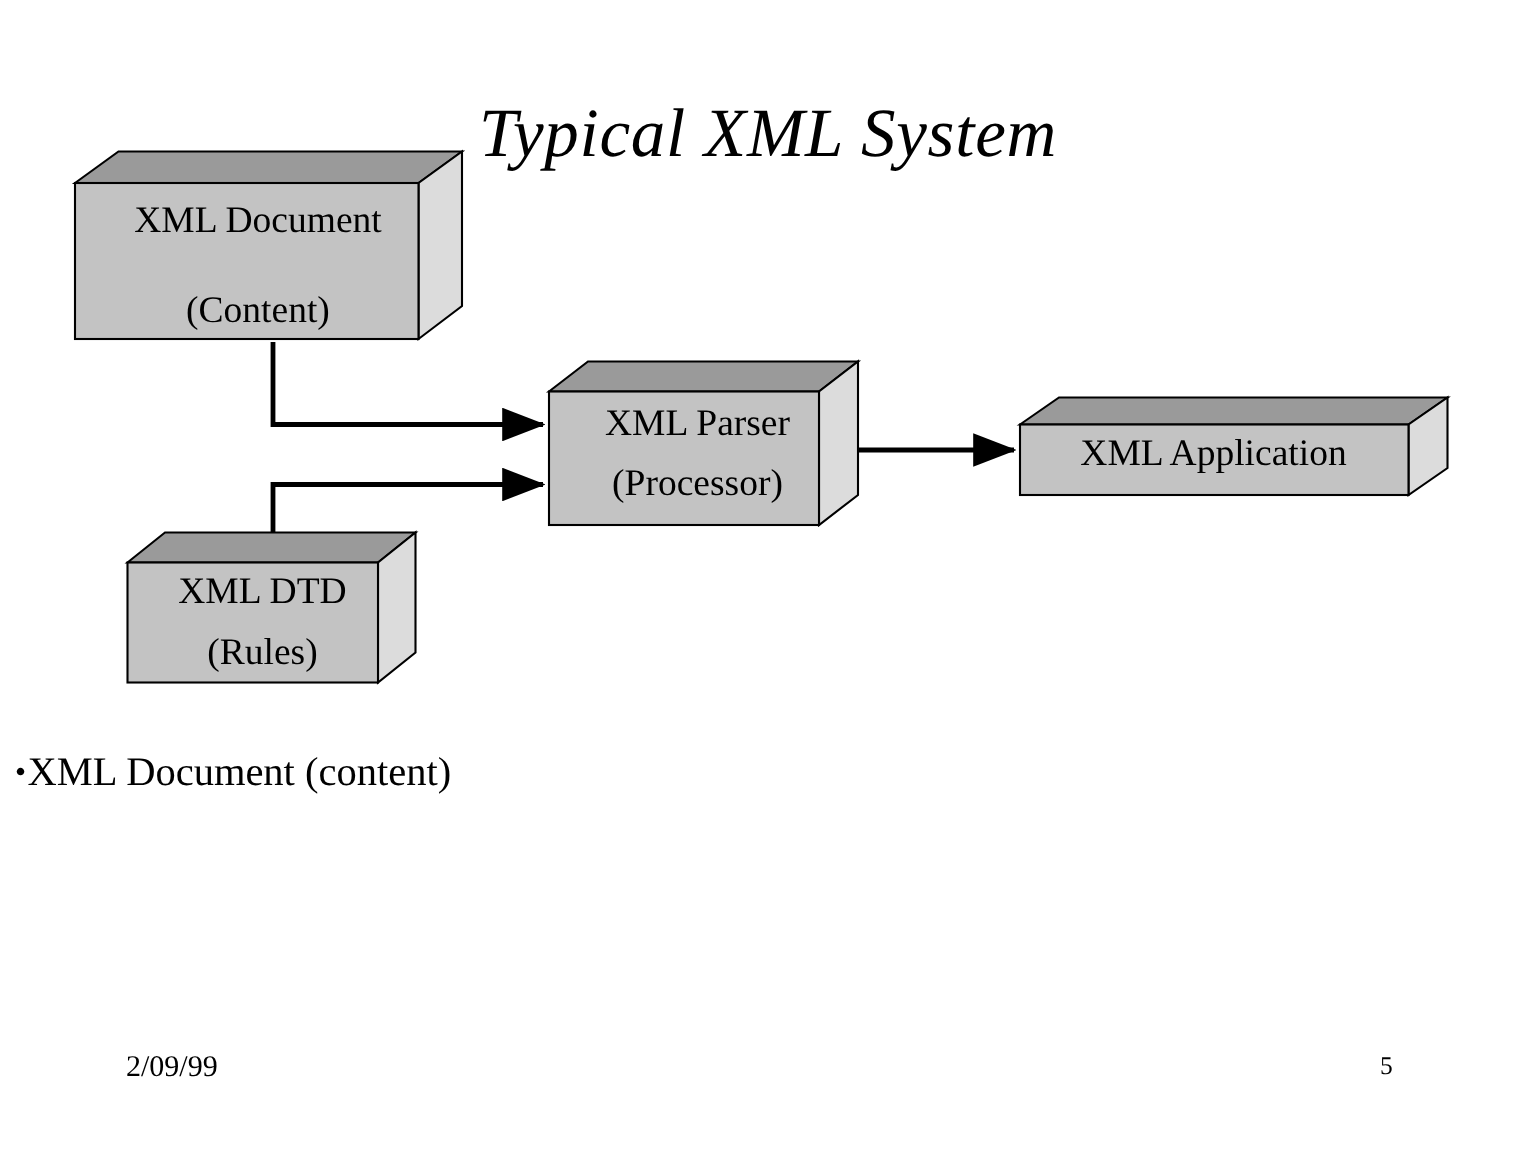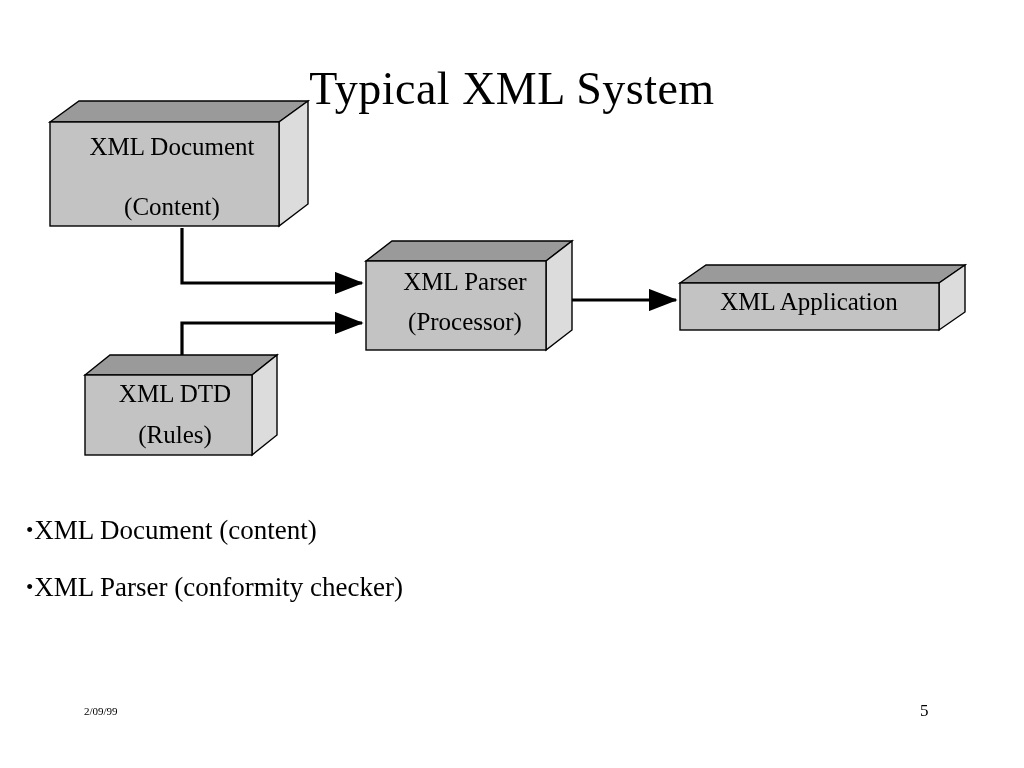--- a/index.html
+++ b/index.html
@@ -21,20 +21,21 @@
   #slide-title {
     position: absolute;
     left: 0;
     top: 62px;
     width: 1024px;
     text-align: center;
     font-size: 46px;
     line-height: 54px;
     letter-spacing: 0.5px;
     white-space: nowrap;
+    font-style: italic;
   }
 
   
   #diagram {
     position: absolute;
     left: 0;
     top: 0;
     width: 888px;
     height: 500px;
   }
@@ -55,36 +56,36 @@
   
   #bullets {
     position: absolute;
     left: 10px;
     top: 494px;
     width: 1000px;
     font-size: 27px;
     line-height: 41px;
   }
   #bullets .bullet {
-    margin: 16px;
+    margin: 0;
     text-indent: 0;
   }
   #bullets .bullet::before {
     content: "\2022";
     font-size: 21px;
     vertical-align: 2px;
     margin-right: 1px;
   }
 
   
   #footer-date {
     position: absolute;
     left: 84px;
     top: 702px;
-    font-size: 11px;
+    font-size: 20px;
     line-height: 18px;
   }
   #footer-page {
     position: absolute;
     left: 920px;
     top: 702px;
     font-size: 17px;
     line-height: 18px;
   }
 </style>
@@ -135,17 +136,16 @@
       <polygon class="box-top" points="680,283 706,265 965,265 939,283"></polygon>
       <polygon class="box-side" points="939,283 965,265 965,312 939,330"></polygon>
       <rect class="box-face" x="680" y="283" width="259" height="47"></rect>
       <text class="box-label" x="809" y="304">XML Application</text>
     </g>
   </svg>
 </div>
 
 <div id="bullets">
   <p class="bullet">XML Document (content)</p>
-  <p class="bullet">XML Parser (conformity checker)</p>
 </div>
 
 <div id="footer-date">2/09/99</div>
 <div id="footer-page">5</div>
 
 </body></html>

